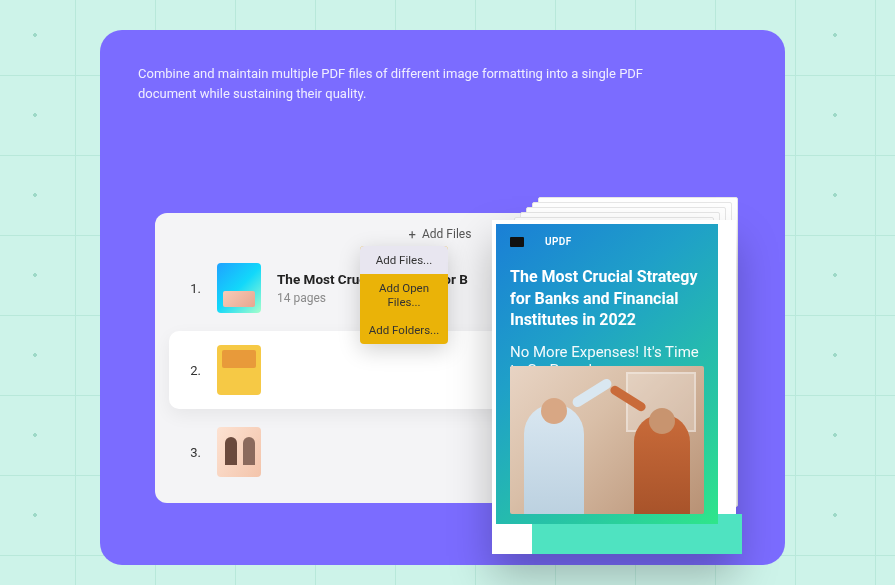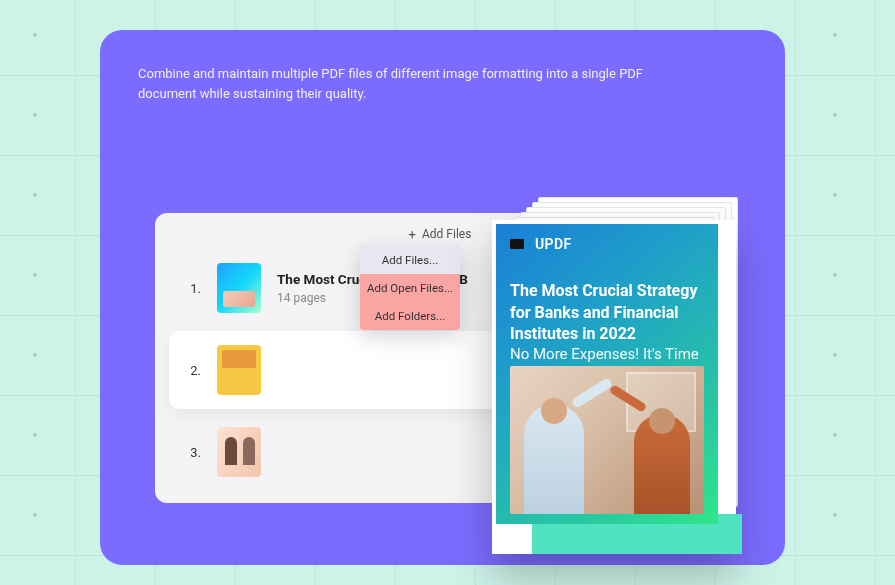--- a/index.html
+++ b/index.html
@@ -120,22 +120,22 @@
   }
   .file-meta { display:flex; flex-direction:column; gap:4px; }
   .file-name { font-size: 13.5px; font-weight:700; color:#222; }
   .file-pages { font-size: 12px; color:#8a8a8a; }
 
   
   .dropdown {
     position: absolute;
     left: 360px;
     top: 246px;
-    width: 100px;
-    background: #fca5a5;
+    width: 88px;
+    background: #eab308;
     border-radius: 4px;
     box-shadow: 0 6px 22px rgba(0,0,0,.18);
     overflow: hidden;
     z-index: 30;
   }
   .dropdown-item {
     font-size: 11.5px;
     color: #333;
     text-align: center;
     padding: 7px 6px;
@@ -177,26 +177,26 @@
     background:#4fe3c1;
   }
   .front-inner {
     position: absolute;
     left: 4px; top: 4px; right: 18px; bottom: 30px;
     background: linear-gradient(140deg,#1a7fd6 0%, #1fa0c8 35%, #28c7a2 75%, #2fe68a 100%);
     color:#fff;
     padding: 12px 14px;
   }
   .brand {
-    display:flex; align-items:center; gap:11px;
-    font-size:14px; font-weight:600; letter-spacing:.4px;
-    margin-bottom: 28px;
+    display:flex; align-items:center; gap:21px;
+    font-size:10px; font-weight:600; letter-spacing:.4px;
+    margin-bottom: 19px;
   }
   .brand-box { width:14px; height:10px; background:#111; border-radius:1px; }
-  .doc-title { font-size: 16px; font-weight:700; line-height:1.35; }
+  .doc-title { font-size: 16px; font-weight:700; line-height:1.35; margin-bottom:12px; }
   .doc-sub { font-size: 15px; font-weight:400; opacity:.95; }
   .doc-photo {
     position:absolute; left:14px; right:14px; bottom:10px; top:142px;
     background: linear-gradient(135deg,#e8d4c4 0%, #d9bfa8 40%, #b89174 100%);
     border-radius:2px;
     overflow:hidden;
   }
   .person {
     position:absolute; bottom:0; width:60px; height:110px;
     border-radius: 30px 30px 0 0;

